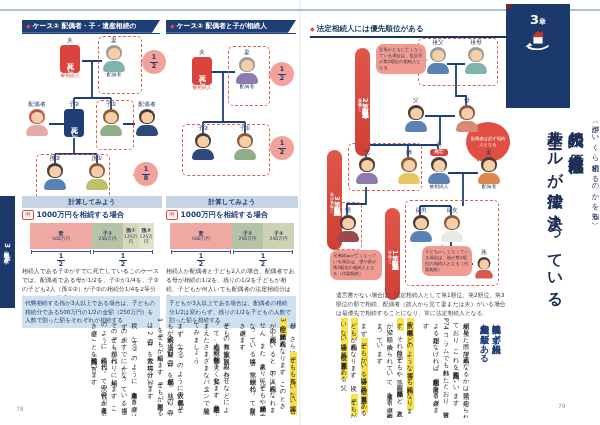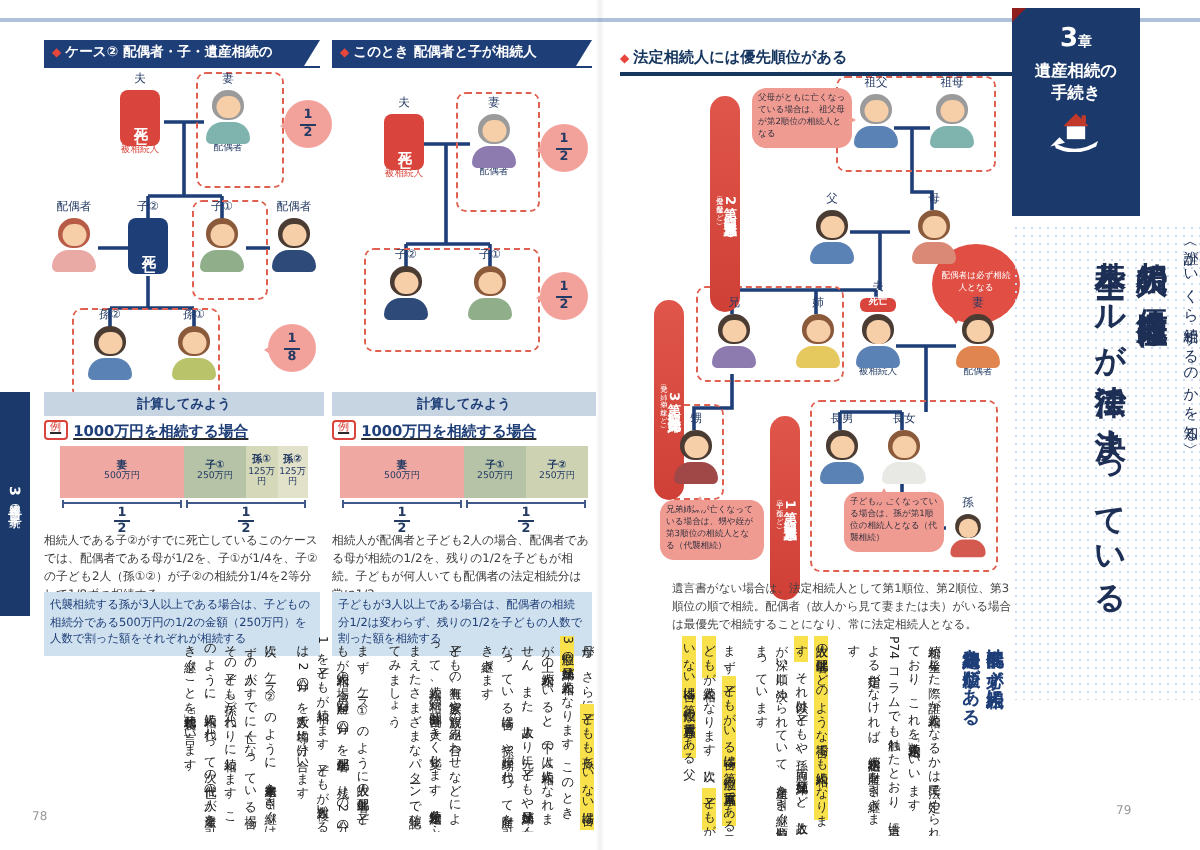--- a/index.html
+++ b/index.html
@@ -44,21 +44,21 @@
   .speech.tail-r::after{content:"";position:absolute;right:-6px;top:12px;border:4px solid transparent;border-left:7px solid #f09b92;}
   .speech.tail-t::after{content:"";position:absolute;top:-6px;left:16px;border:4px solid transparent;border-bottom:7px solid #f09b92;}
   .balloon{position:absolute;background:#e14f44;color:#fff;border-radius:50%;display:flex;align-items:center;justify-content:center;text-align:center;font-size:4.3px;line-height:1.35;padding:3px;}
   .balloon::after{content:"";position:absolute;bottom:-4px;left:8px;border:4px solid transparent;border-top:7px solid #e14f44;}
   .pill{position:absolute;background:linear-gradient(180deg,#e0564b,#cf3f36);border-radius:8px;color:#fff;writing-mode:vertical-rl;text-align:center;padding:4px 2px;}
   .pill .main{display:block;font-size:6.6px;font-weight:bold;line-height:1.1;}
   .pill .main .cat{margin-top:3px;}
   .pill .note{display:block;font-size:3.6px;line-height:1.1;opacity:.95;}
   
   .calc-bar{position:absolute;left:0;width:100%;background:#c7d4e1;color:#1e3e78;font-weight:bold;font-size:6.6px;text-align:center;padding:2.5px 0;line-height:1;}
-  .ex-row{position:absolute;left:0;display:flex;align-items:flex-end;gap:3px;text-decoration:underline;}
+  .ex-row{position:absolute;left:0;display:flex;align-items:center;gap:3px;}
   .ex-tag{border:1px solid #d9453c;color:#d9453c;font-size:5.6px;padding:1px 2px;line-height:1;border-radius:2px;}
   .ex-title{color:#1e3e78;font-weight:bold;font-size:7.4px;line-height:1;}
   .sbar{position:absolute;display:flex;height:26px;}
   .seg{display:flex;flex-direction:column;align-items:center;justify-content:center;color:#233a63;line-height:1.2;overflow:hidden;}
   .seg b{font-size:5.2px;font-weight:bold;}
   .seg span{font-size:4.6px;text-align:center;}
   .measure-row{position:absolute;display:flex;}
   .half{width:50%;position:relative;display:flex;justify-content:center;padding-top:2px;}
   .mline{position:absolute;top:0;left:1px;right:1px;border-top:1px solid #41598a;}
   .mline::before,.mline::after{content:"";position:absolute;top:-2px;width:1px;height:4px;background:#41598a;}
@@ -226,21 +226,21 @@
             <span>2</span>
           </span>
         </div>
     </div>
     <p class="case-body" style="top:247px;width:138px;">相続人である子②がすでに死亡しているこのケースでは、配偶者である母が1/2を、子①が1/4を、子②の子ども2人（孫①②）が子②の相続分1/4を2等分して1/8ずつ相続する。</p>
     <p class="case-note" style="top:276px;width:132px;">代襲相続する孫が3人以上である場合は、子どもの相続分である500万円の1/2の金額（250万円）を人数で割った額をそれぞれが相続する</p>
   </div>
 
   <div class="abs" style="left:166px;top:20px;width:132px;height:300px;">
     <div class="case-head" style="left:0;top:0;width:130px;">
-      <div class="case-banner"><span class="diamond">◆</span><span>このとき 配偶者と子が相続人</span></div>
+      <div class="case-banner"><span class="diamond">◆</span><span>ケース② 配偶者と子が相続人</span></div>
     </div>
     <div class="tree" style="top:16px;width:132px;height:158px;">
       <svg class="conn" width="132" height="158">
         <path d="M46,36 H69 M57,36 V86 M37,86 H79 M37,86 V98 M79,86 V98"></path>
       </svg>
       <i class="dash" style="left:62px;top:10px;width:40px;height:58px;"></i>
       <i class="dash" style="left:16px;top:88px;width:86px;height:50px;"></i>
 
       <div class="person" style="left:24px;top:14px;width:24px;">
         <span class="plabel">夫</span>
@@ -479,21 +479,20 @@
       <span>配偶者は必ず相続人に</span>
       <span>法定相続人も順位がある</span>
     </div>
     <p><span>相続が発生した際、誰が相続人となるかは民法で定められており、これを</span><span class="hl">「法定相続人」</span><span>といいます。P74コラムでも触れたとおり、遺言による指定がなければ、法定相続人が財産を引き継ぎます。</span></p>
     <p><span class="hl">故人の配偶者はどのような場合でも相続人になります。</span><span>それ以外は子どもや孫、両親、兄弟姉妹など、故人と血縁関係が深い順に決められていて、遺産を引き継ぐ順位も決まっています。</span></p>
     <p><span>まず、</span><span class="hl">子どもがいる場合は第1順位の直系卑属である子どもが相続人</span><span>となります。次に、</span><span class="hl">子どもがいない場合は第2順位の直系尊属である父</span></p>
   </div>
 
   <div class="chapter-tab" style="left:206px;top:4px;width:64px;height:104px;">
     <div class="ch-num"><span>3</span><small>章</small></div>
-    <div class="ch-title"><span>遺産相続の</span><br><span>手続き</span></div>
     <svg width="30" height="22" viewBox="0 0 32 24" style="margin-top:2px;">
       <polygon points="9,10 16,3 23,10" fill="#c0392b"></polygon>
       <rect x="11" y="10" width="10" height="7" fill="#fff"></rect>
       <rect x="19" y="4" width="2.4" height="4" fill="#c0392b"></rect>
       <path d="M4 19 Q16 26 28 18 L27 21 Q16 27 5 22 Z" fill="#fff"></path>
       <path d="M2 21 L7 16 L10 19 Z" fill="#fff"></path>
     </svg>
   </div>
   <div class="title-block" style="left:206px;top:112px;width:90px;height:226px;">
     <span class="title-sub">〈誰がいくら相続するのかを知る〉</span>

